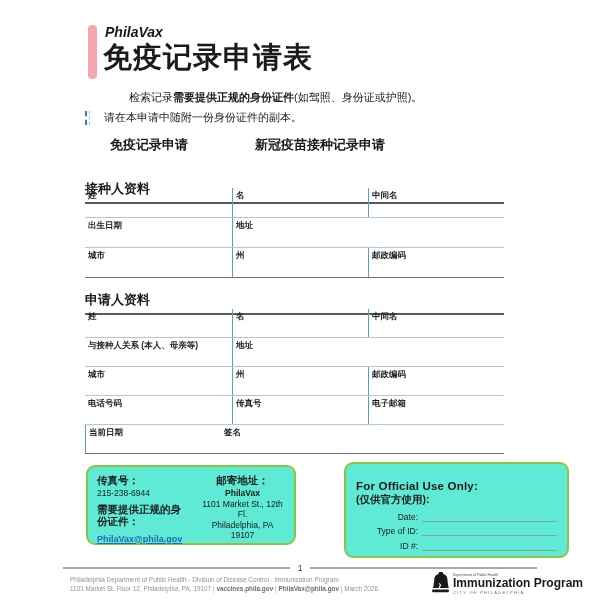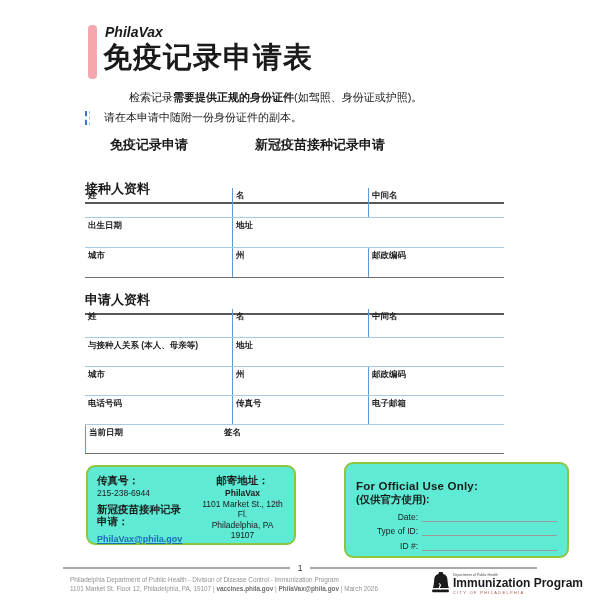--- a/index.html
+++ b/index.html
@@ -132,21 +132,21 @@
     <div class="frow last">
       <div class="fcell wf sep"><span>当前日期</span></div>
       <div class="fcell w12"><span>签名</span></div>
     </div>
   </div>
 
   <div class="abs box box-contact">
     <div class="bc-col-a">
       <div class="bc-label">传真号：</div>
       <div class="bc-small">215-238-6944</div>
-      <div class="bc-label bc-gap">新冠疫苗接种记录申请：</div>
+      <div class="bc-label bc-gap">需要提供正规的身份证件：</div>
       <a class="bc-email">PhilaVax@phila.gov</a>
     </div>
     <div class="bc-col-b">
       <div class="bc-label">邮寄地址：</div>
       <div class="bc-bold-small">PhilaVax</div>
       <div class="bc-small">1101 Market St., 12th Fl.</div>
       <div class="bc-small">Philadelphia, PA 19107</div>
     </div>
   </div>
 

